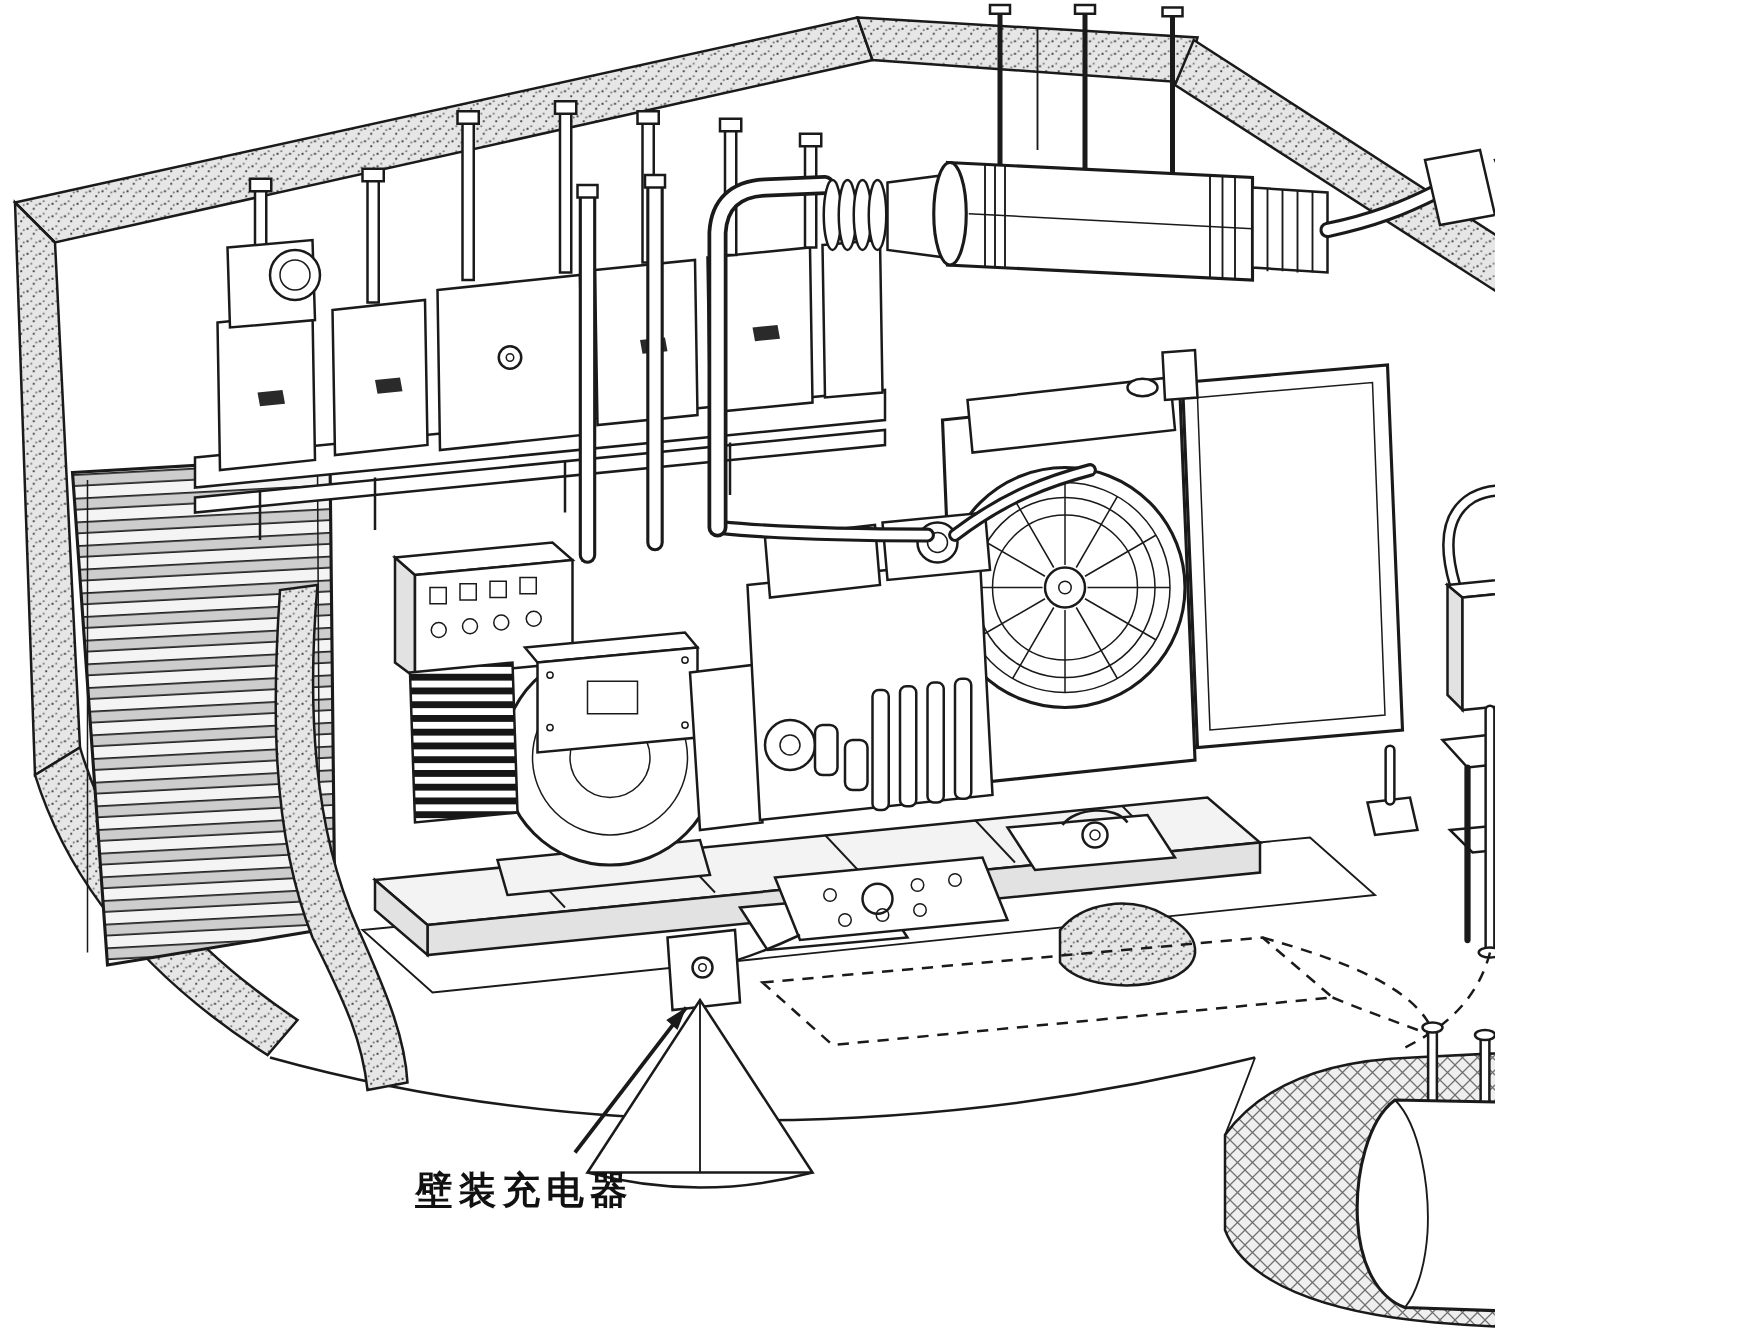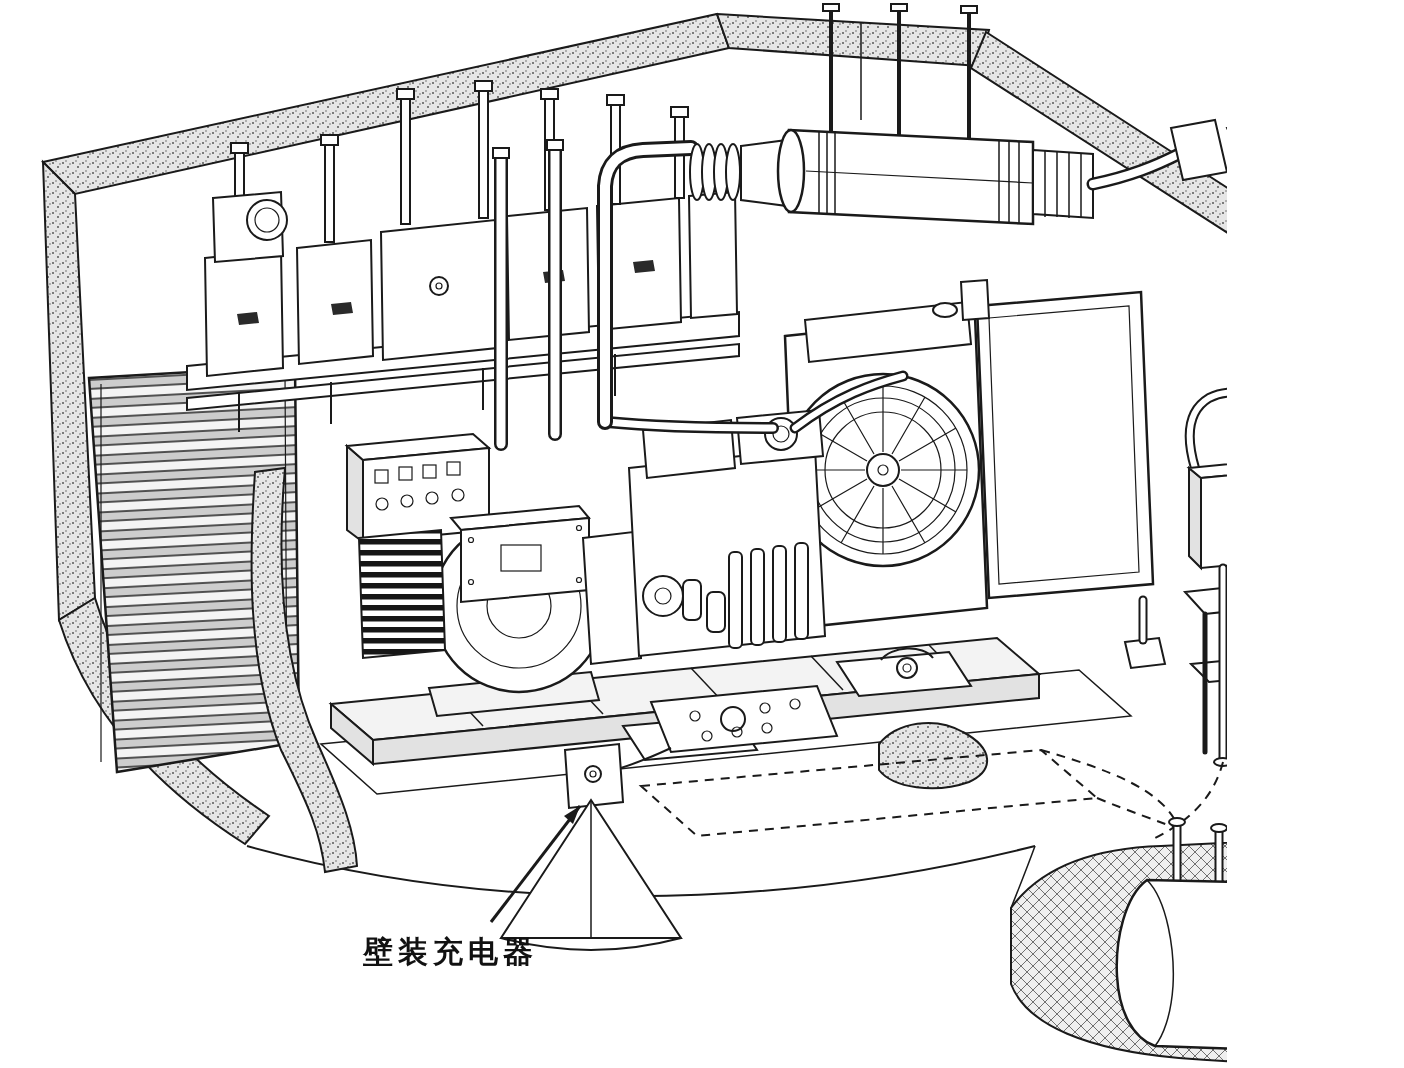--- a/index.html
+++ b/index.html
@@ -1,16 +1,16 @@
 <!DOCTYPE html>
 <html><head>
 <meta charset="utf-8">
 <style>
   html,body{margin:0;padding:0;background:#fff;}
-  .stage{position:relative;width:1196px;height:1068px;background:#5eead4;overflow:hidden;margin-left:31px;}
+  .stage{position:relative;width:1196px;height:1068px;background:#5eead4;overflow:hidden;}
   svg{display:block;}
   .s2  {stroke:#1a1a1a;stroke-width:2;fill:#fff;}
   .s25 {stroke:#1a1a1a;stroke-width:2.5;fill:#fff;}
   .s2n {stroke:#1a1a1a;stroke-width:2;fill:none;}
   .s1n {stroke:#1a1a1a;stroke-width:1.2;fill:none;}
   .thin{stroke:#1a1a1a;stroke-width:1.5;fill:none;}
   .shade {stroke:#1a1a1a;stroke-width:2;fill:#e2e2e2;}
   .shade2{stroke:#1a1a1a;stroke-width:2;fill:#f3f3f3;}
   .dash{stroke:#1a1a1a;stroke-width:2;fill:none;stroke-dasharray:9 7;}
   .tubeO{stroke:#1a1a1a;fill:none;stroke-linecap:round;stroke-linejoin:round;}

